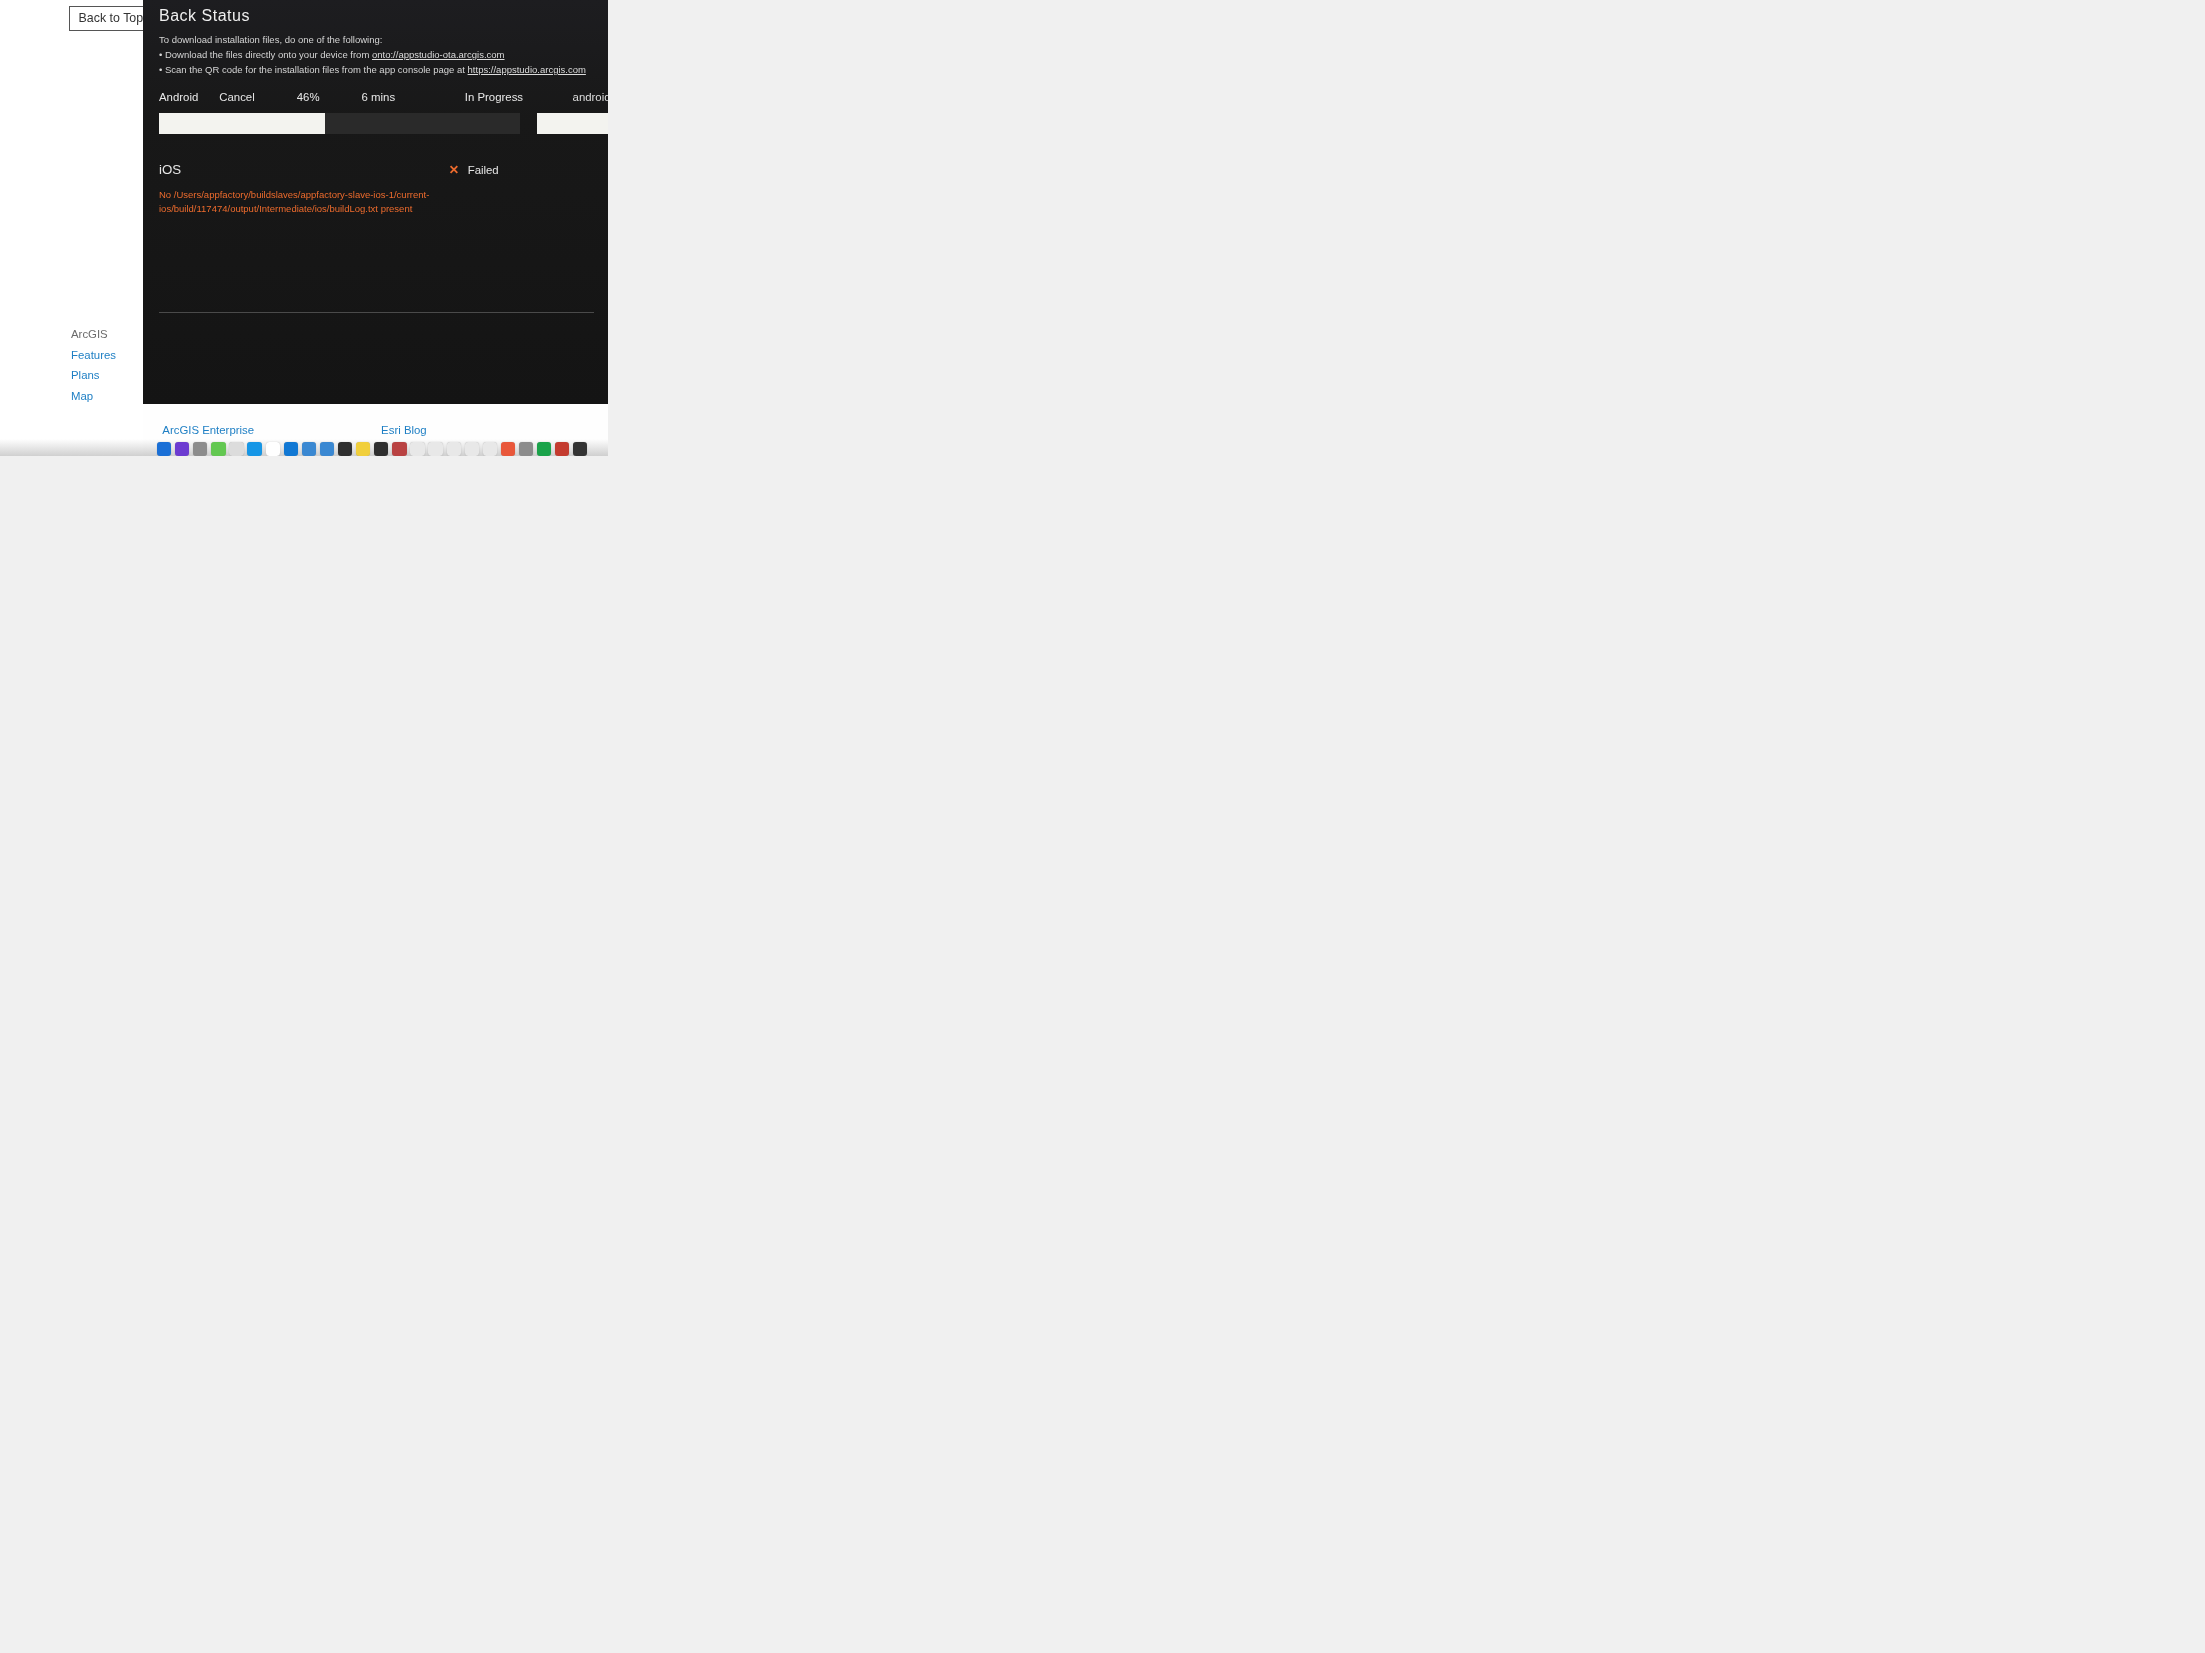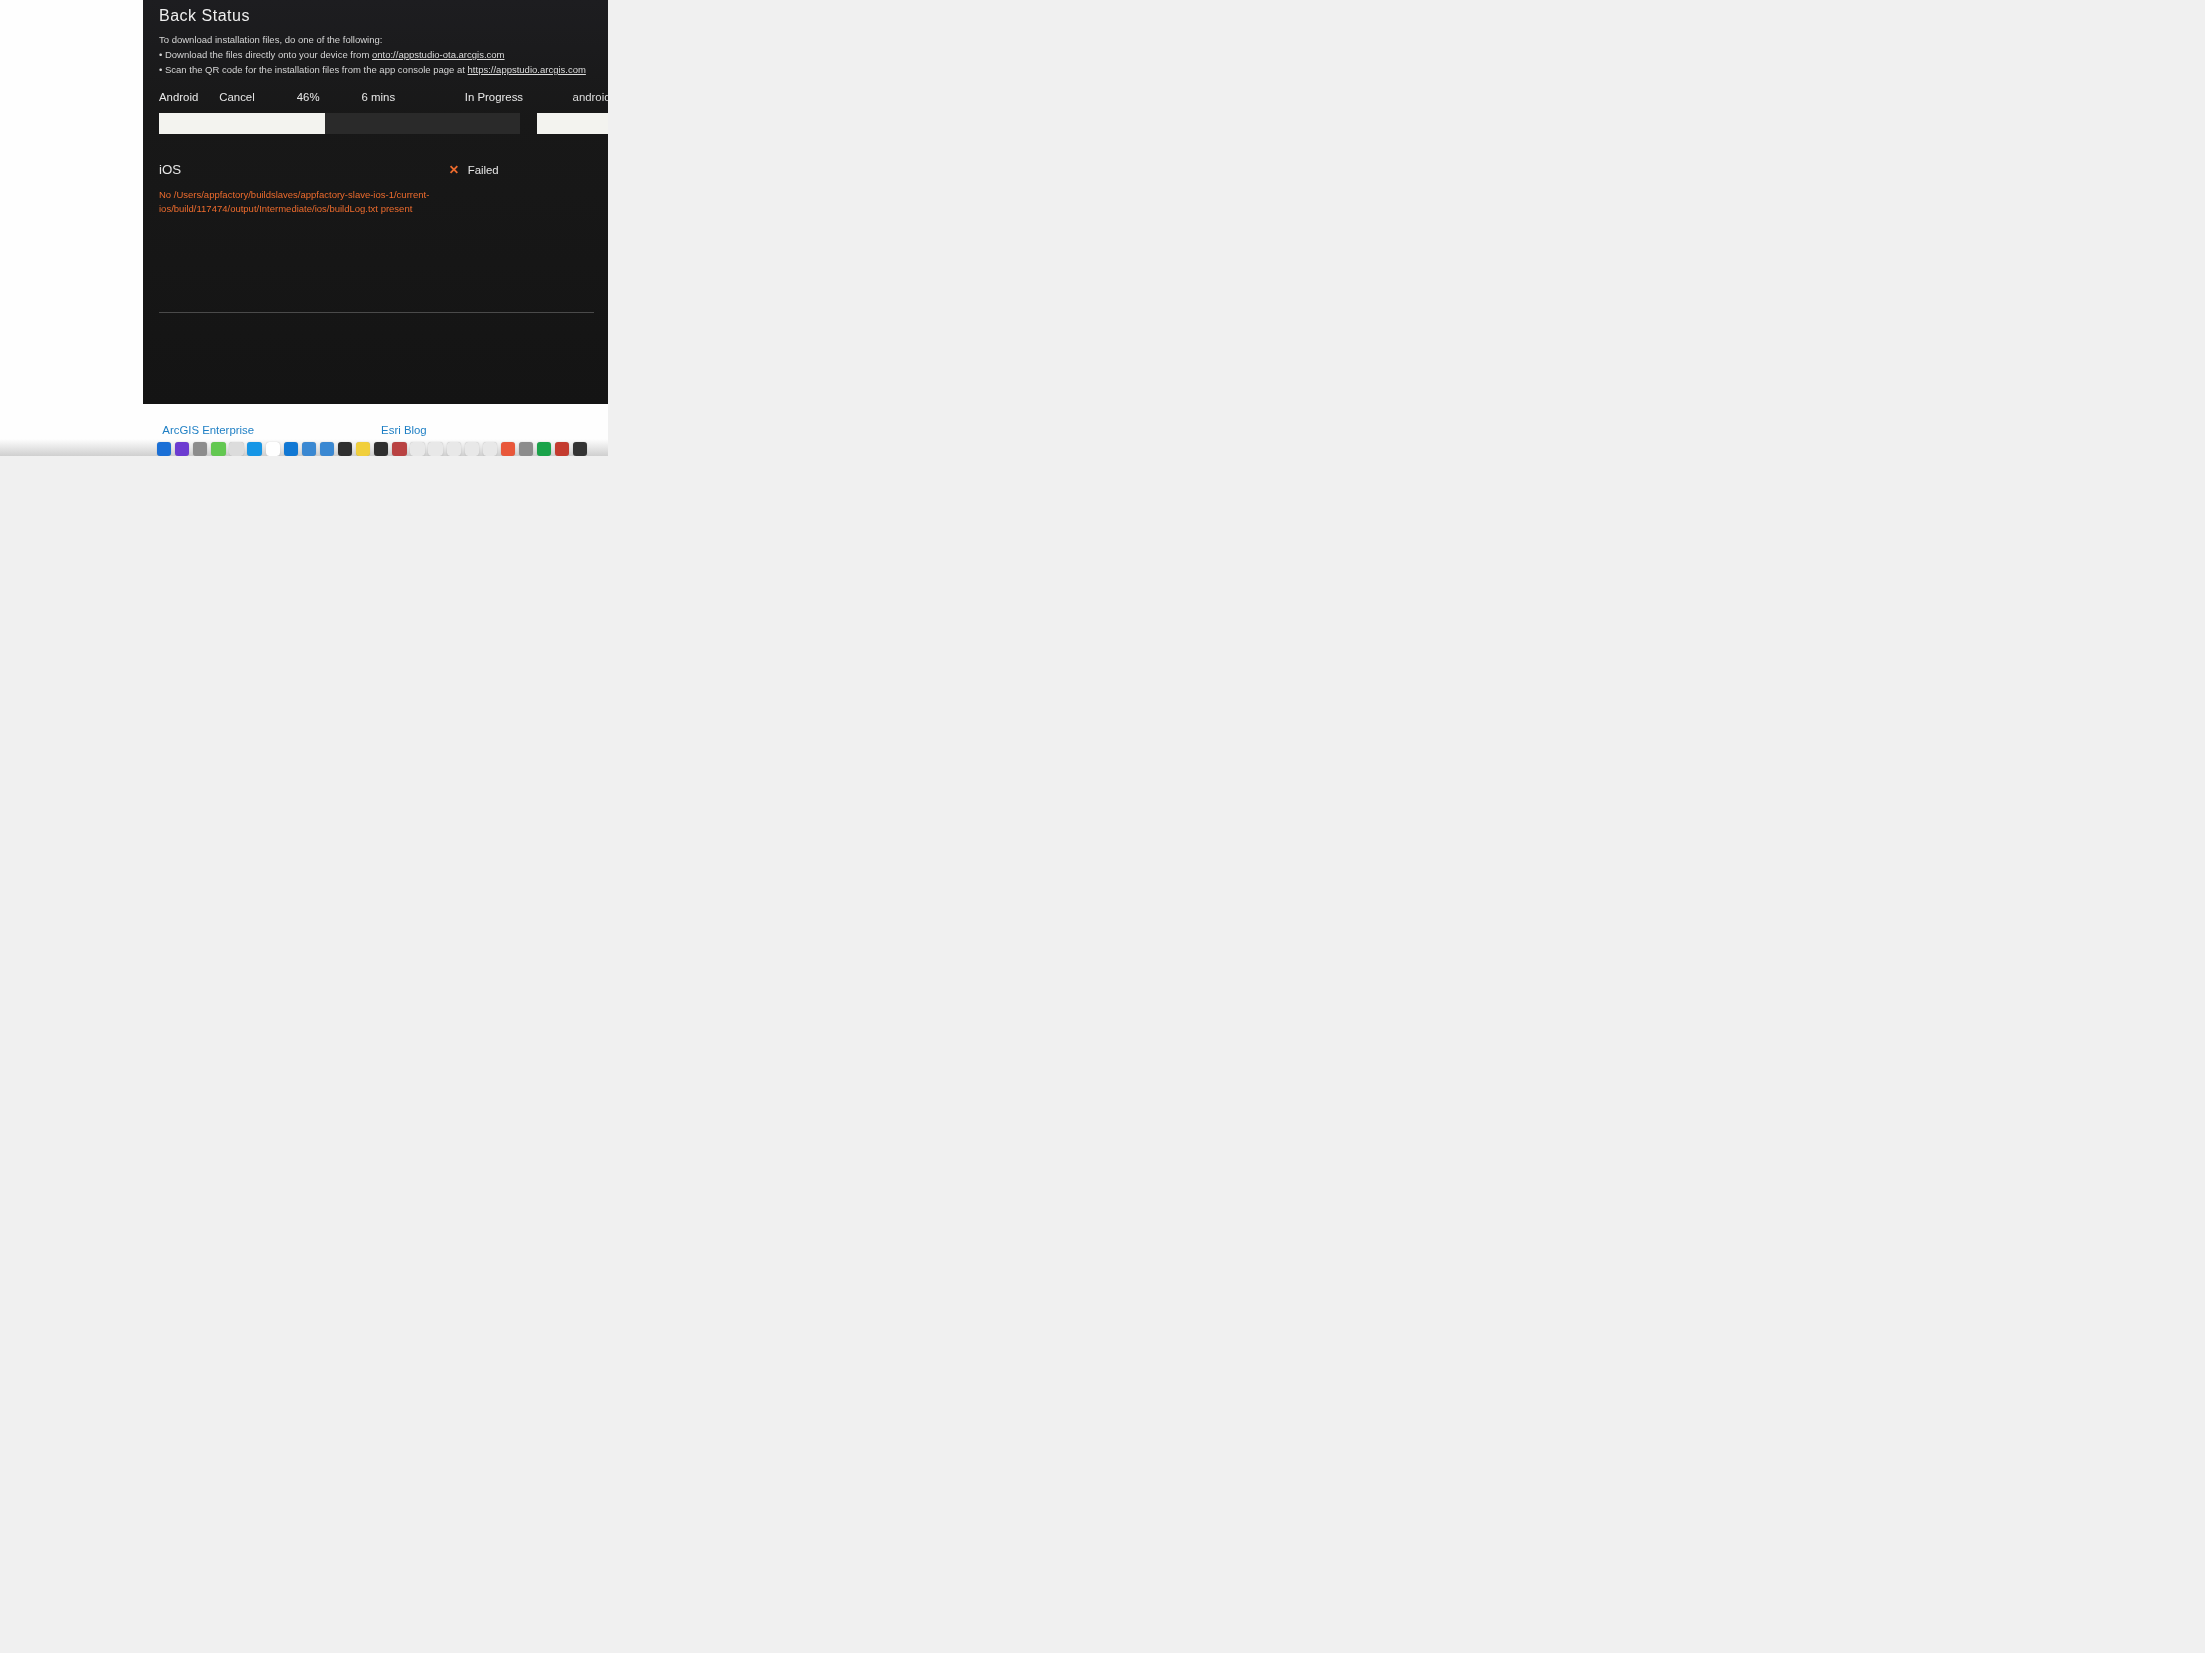--- a/index.html
+++ b/index.html
@@ -224,20 +224,30 @@
     height: 14.3px;
     border-radius: 3.3px;
     box-shadow: 0 0 1px rgba(0,0,0,0.3);
   }
 </style>
 </head>
 <body>
 
 <div class="viewport">
 
+  <div class="page-left">
+    <div class="back-to-top">Back to Top</div>
+
+    <div class="left-links">
+      <div class="heading">ArcGIS</div>
+      <a>Features</a>
+      <a>Plans</a>
+      <a>Map</a>
+    </div>
+  </div>
 
   <div class="modal">
     <div class="modal-title">Back Status</div>
 
     <div class="instructions">
       <div>To download installation files, do one of the following:</div>
       <div class="bullet">
         <span>Download the files directly onto your device from </span><a>onto://appstudio-ota.arcgis.com</a>
       </div>
       <div class="bullet">

